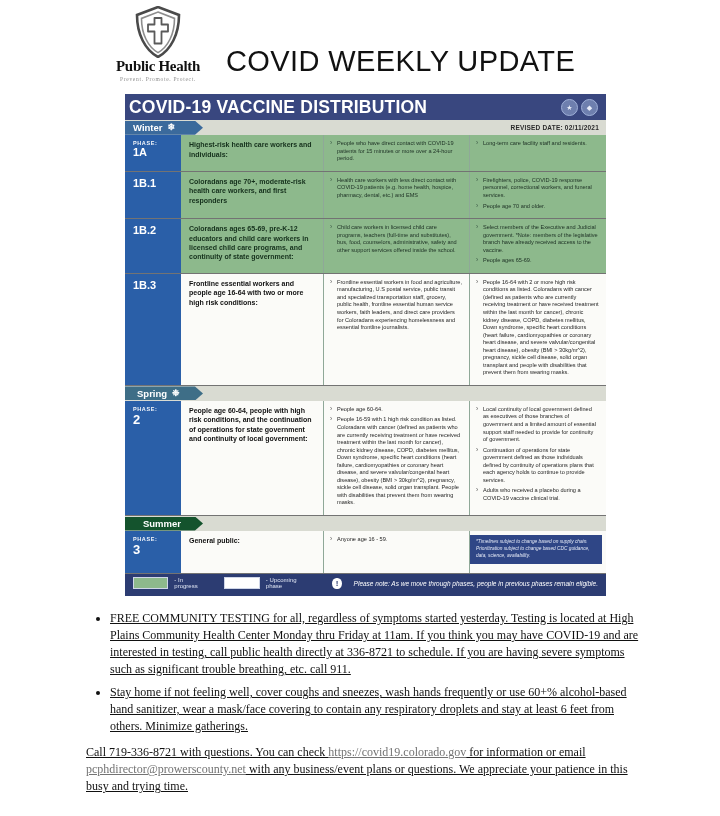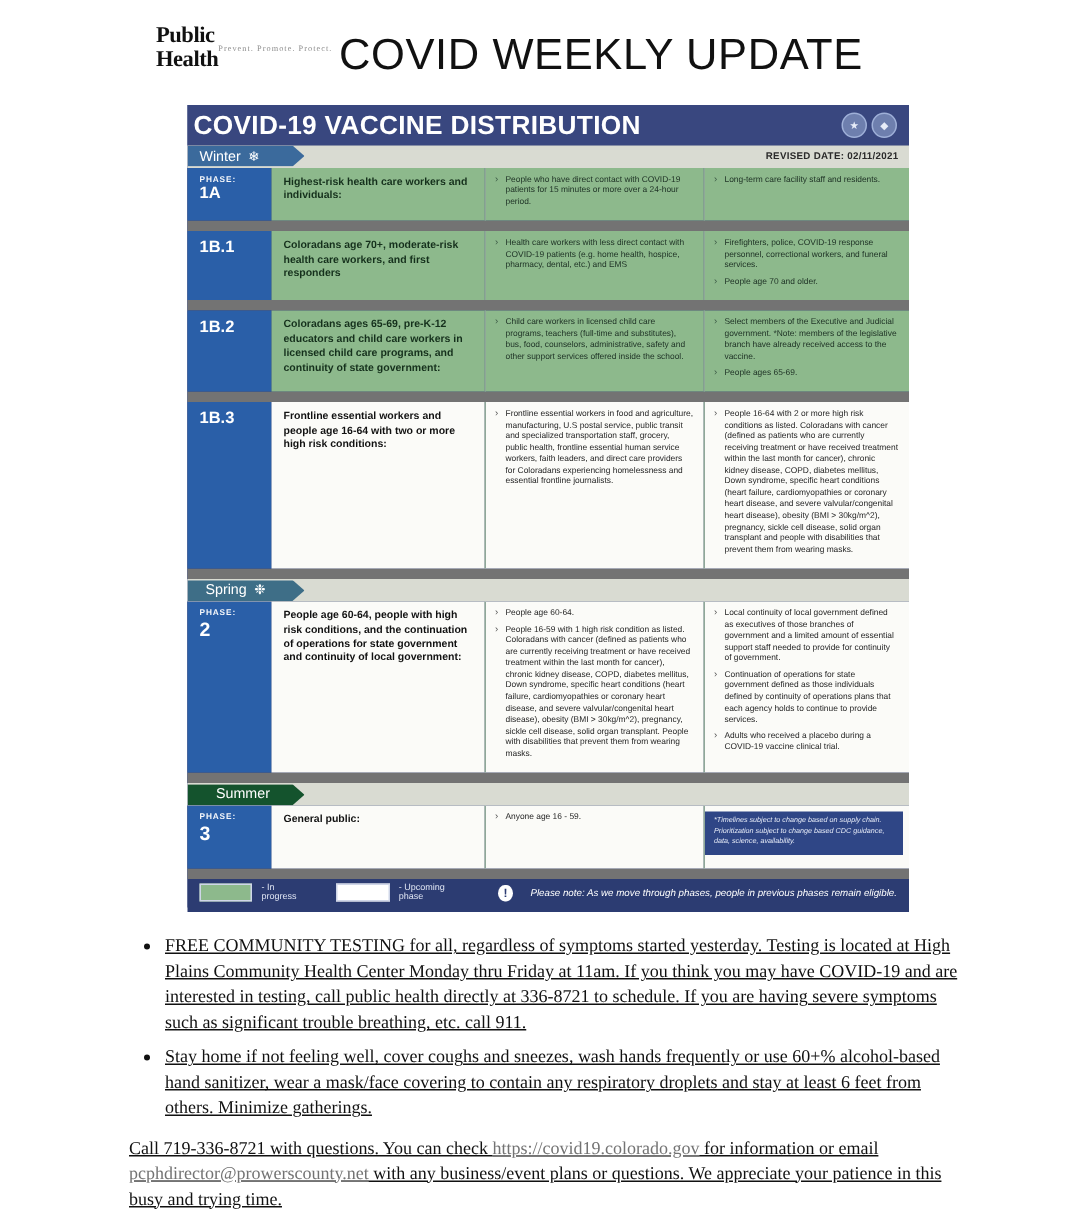--- a/index.html
+++ b/index.html
@@ -18,21 +18,21 @@
   }
 
   
   .header {
     display: flex;
     align-items: flex-end;
     padding: 6px 0 4px 104px;
   }
   .logo-block {
     display: flex;
-    flex-direction: row;
+    flex-direction: column;
     align-items: center;
     width: 108px;
   }
   .shield {
     width: 46px;
     height: 52px;
     display: block;
   }
   .ph-name {
     font-family: "Liberation Serif", serif;
@@ -98,42 +98,42 @@
     align-items: center;
     justify-content: space-between;
     height: 15px;
     position: relative;
   }
   .season-tab {
     display: flex; align-items: center; gap: 5px;
     background: #3b6a9c;
     color: #ffffff;
     font-size: 9.5px;
-    font-weight: normal;
+    font-weight: bold;
     padding: 1px 12px 1px 8px;
     height: 14px;
     box-sizing: border-box;
     clip-path: polygon(0 0, calc(100% - 8px) 0, 100% 50%, calc(100% - 8px) 100%, 0 100%);
     min-width: 78px;
   }
   .season-tab.spring { background: #3e6e87; padding-left: 12px; }
   .season-tab.summer { background: #14532d; flex-direction: column; }
   .season-ico { font-size: 9px; line-height: 1; }
   .revdate {
     font-size: 6.5px;
     font-weight: bold;
     color: #2b2b2b;
     padding-right: 7px;
     letter-spacing: 0.2px;
   }
 
   .grid { background: #2c3c72; }
   .row {
     display: flex;
-    border-bottom: 7px solid #737373;
+    border-bottom: 1px solid #737373;
     min-height: 30px;
     justify-content: flex-end;
   }
   .c-phase {
     width: 56px;
     flex: 0 0 56px;
     background: #2a5fa8;
     color: #ffffff;
     padding: 5px 0 5px 8px;
     box-sizing: border-box;

